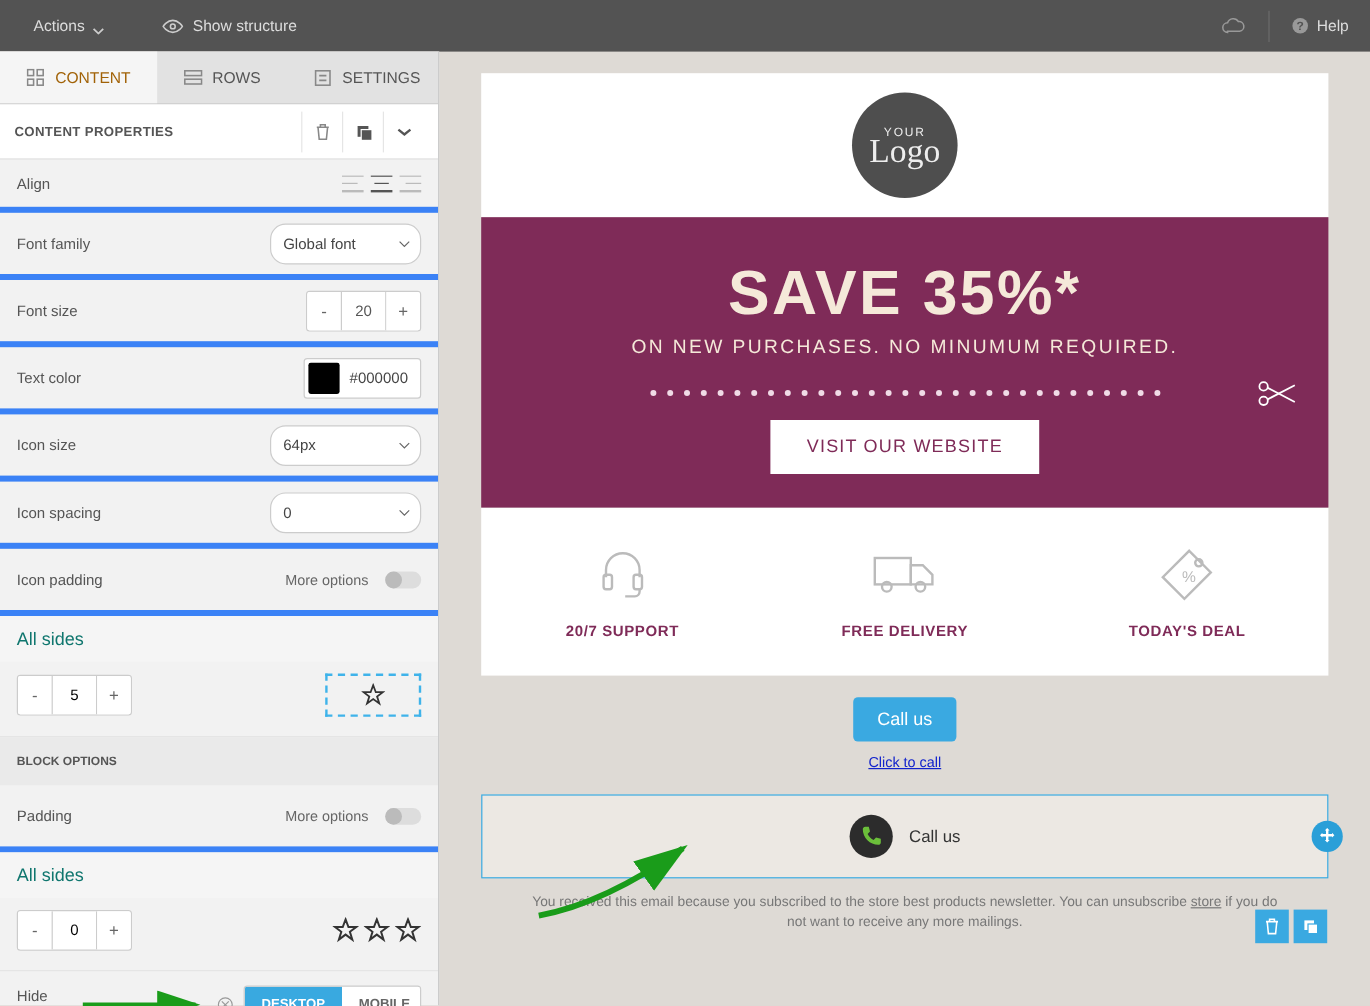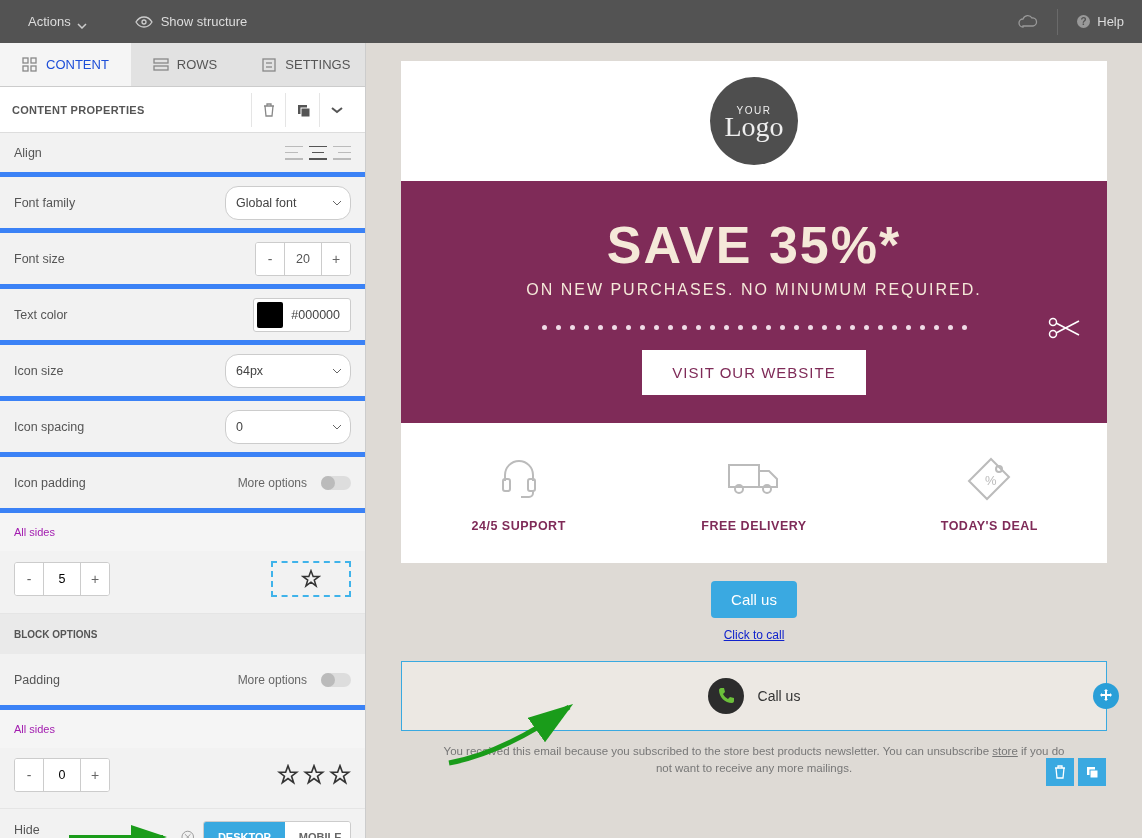--- a/index.html
+++ b/index.html
@@ -9,21 +9,21 @@
 .topbar .actions svg{margin-left:6px}
 .topbar .show-struct{display:flex;align-items:center;margin-left:48px;cursor:pointer}
 .topbar .show-struct svg{margin-right:8px}
 .topbar .right{margin-left:auto;display:flex;align-items:center;gap:18px}
 .topbar .sep{width:1px;height:26px;background:#6a6a6a}
 .topbar .help{display:flex;align-items:center;gap:6px;cursor:pointer}
 .main{display:flex;height:795px}
 .sidebar{width:366px;background:#f2f2f2;border-right:1px solid #ccc;display:flex;flex-direction:column}
 .tabs{display:flex;height:44px;background:#e2e2e2;border-bottom:1px solid #ccc}
 .tab{flex:0 0 auto;padding:0 22px;display:flex;align-items:center;gap:8px;font-size:13px;color:#555;cursor:pointer}
-.tab.active{background:#f5f5f5;color:#1d4ed8}
+.tab.active{background:#f5f5f5;color:#a16207}
 .tab svg{stroke:#888}
 .section-hdr{height:46px;background:#fff;border-bottom:1px solid #ddd;display:flex;align-items:center;padding:0 12px}
 .section-hdr .title{font-size:11px;font-weight:bold;color:#555;letter-spacing:.3px}
 .section-hdr .tools{margin-left:auto;display:flex}
 .section-hdr .tool{width:34px;height:34px;display:flex;align-items:center;justify-content:center;border-left:1px solid #e5e5e5;cursor:pointer}
 .props{flex:1;overflow:auto}
 .row{display:flex;align-items:center;padding:0 14px;height:56px;border-bottom:5px solid #3b82f6;font-size:12.5px;color:#555}
 .row.short{height:44px}
 .row .lbl{flex:0 0 120px}
 .row .ctrl{flex:1;display:flex;justify-content:flex-end;align-items:center;gap:6px}
@@ -35,21 +35,21 @@
 .select svg{position:absolute;right:8px}
 .stepper{display:flex;border:1px solid #ccc;border-radius:3px;overflow:hidden;background:#fff}
 .stepper .btn{width:28px;height:32px;display:flex;align-items:center;justify-content:center;font-size:14px;color:#666;cursor:pointer;background:#fff}
 .stepper .val{width:38px;height:32px;display:flex;align-items:center;justify-content:center;font-size:12.5px;border-left:1px solid #ccc;border-right:1px solid #ccc}
 .colorbox{display:flex;align-items:center;border:1px solid #ccc;border-radius:3px;height:34px;background:#fff;padding:3px 10px 3px 3px;gap:8px}
 .colorbox .sw{width:26px;height:26px;background:#000;border-radius:2px}
 .colorbox .hex{font-size:12.5px;color:#444}
 .toggle{width:30px;height:14px;background:#ddd;border-radius:8px;position:relative;cursor:pointer}
 .toggle::after{content:"";position:absolute;width:14px;height:14px;background:#bbb;border-radius:50%;left:0;top:0}
 .more{font-size:12px;color:#666;margin-right:8px}
-.section-sub{height:38px;display:flex;align-items:center;padding:0 14px;font-size:11px;color:#a21caf;background:#f5f5f5}
+.section-sub{height:38px;display:flex;align-items:center;padding:0 14px;font-size:15px;color:#0f766e;background:#f5f5f5}
 .allsides{padding:10px 14px 16px;border-bottom:1px solid #e5e5e5;display:flex;gap:14px;align-items:center;justify-content:space-between}
 .preview-box{border:2px dashed #3fb3ea;width:80px;height:36px;display:flex;align-items:center;justify-content:center;margin-left:auto}
 .star-row{display:flex;gap:4px;margin-left:auto}
 .block-title{background:#eaeaea;height:40px;display:flex;align-items:center;padding:0 14px;font-size:10px;font-weight:bold;color:#555}
 .hide-row{display:flex;align-items:center;padding:12px 14px;gap:8px}
 .seg{display:flex;border:1px solid #ccc;border-radius:3px;overflow:hidden}
 .seg .opt{padding:9px 14px;font-size:11px;font-weight:bold;background:#fff;color:#666;cursor:pointer}
 .seg .opt.on{background:#39a9e0;color:#fff}
 .canvas{flex:1;padding:18px;position:relative;overflow:auto}
 .email{width:706px;margin:0 auto;background:#dedad5}
@@ -361,21 +361,21 @@
       <div class="features">
         <div class="feat">
           <div class="ic">
               <svg width="48" height="48" viewBox="0 0 48 48" fill="none" stroke="#bbb" stroke-width="2">
                 <path d="M10 28v-6a14 14 0 0128 0v6"></path>
                 <rect x="8" y="26" width="7" height="12" rx="2"></rect>
                 <rect x="33" y="26" width="7" height="12" rx="2"></rect>
                 <path d="M38 38v2a4 4 0 01-4 4h-8"></path>
               </svg>
             </div>
-          <div class="txt">24/5 SUPPORT</div>
+          <div class="txt">20/7 SUPPORT</div>
         </div>
         <div class="feat">
           <div class="ic">
               <svg width="58" height="44" viewBox="0 0 58 44" fill="none" stroke="#bbb" stroke-width="2">
                 <rect x="4" y="10" width="30" height="22"></rect>
                 <path d="M34 16h10l8 8v8H34z"></path>
                 <circle cx="14" cy="34" r="4"></circle>
                 <circle cx="42" cy="34" r="4"></circle>
               </svg>
             </div>

